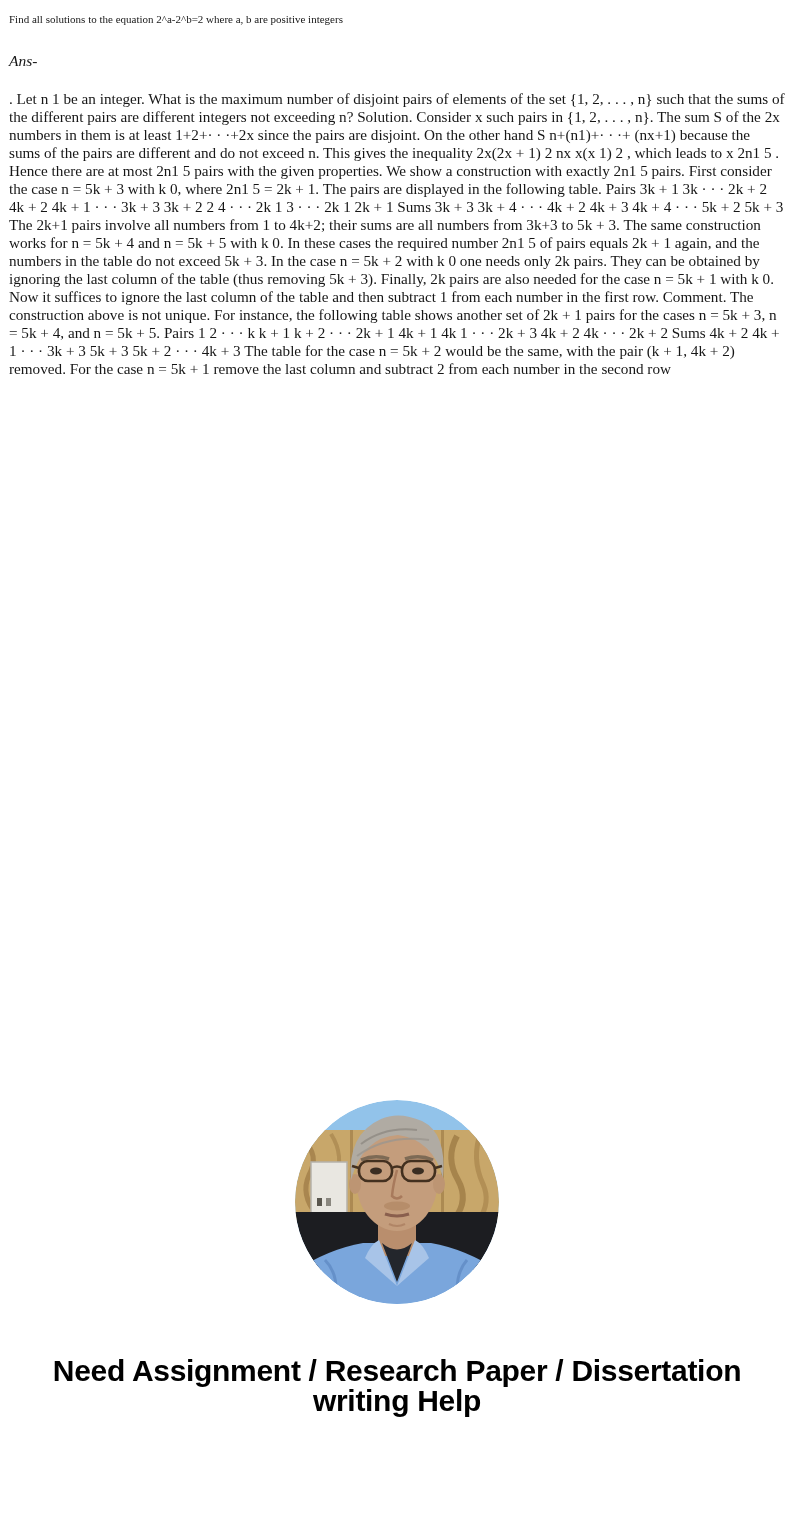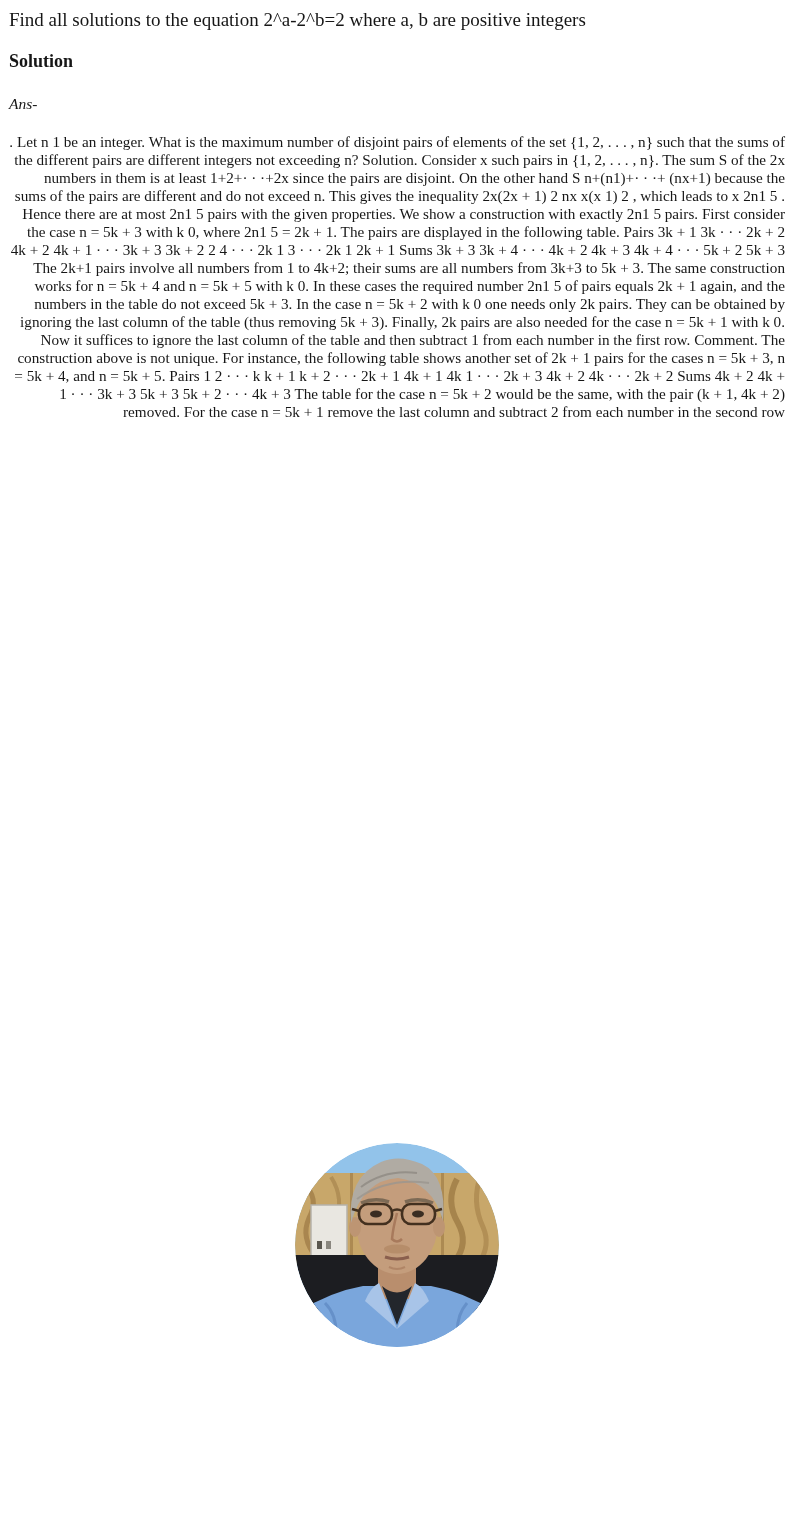--- a/index.html
+++ b/index.html
@@ -10,41 +10,41 @@
     background: #ffffff;
     font-family: "Liberation Serif", serif;
     color: #161616;
     overflow: hidden;
   }
   .doc {
     padding: 10px 9px 0 9px;
   }
   .question {
     margin: 0;
-    font-size: 19px;
+    font-size: 11px;
     line-height: 19px;
     font-weight: 400;
   }
   .solution-heading {
     margin: 22px 0 0 0;
     font-size: 18px;
     line-height: 21px;
     font-weight: 700;
   }
   .answer-label {
     margin: 22px 0 0 0;
     font-size: 15.5px;
     line-height: 19px;
     font-style: italic;
   }
   .answer-body {
     margin: 20px 0 0 0;
     font-size: 15.2px;
     line-height: 18px;
-    text-align: right;
+    text-align: left;
   }
   .avatar-section {
     margin-top: 722px;
     display: flex;
     justify-content: center;
   }
   .avatar {
     width: 204px;
     height: 204px;
     border-radius: 50%;
@@ -72,21 +72,20 @@
     letter-spacing: -0.3px;
   }
 </style>
 </head>
 <body>
 
 <div class="doc">
 
   <p class="question">Find all solutions to the equation 2^a-2^b=2 where a, b are positive integers</p>
 
-  <h3 class="solution-heading">Solution</h3>
 
   <p class="answer-label">Ans-</p>
 
   <p class="answer-body">. Let n 1 be an integer. What is the maximum number of disjoint pairs of elements of the set {1, 2, . . . , n} such that the sums of the different pairs are different integers not exceeding n? Solution. Consider x such pairs in {1, 2, . . . , n}. The sum S of the 2x numbers in them is at least 1+2+· · ·+2x since the pairs are disjoint. On the other hand S n+(n1)+· · ·+ (nx+1) because the sums of the pairs are different and do not exceed n. This gives the inequality 2x(2x + 1) 2 nx x(x 1) 2 , which leads to x 2n1 5 . Hence there are at most 2n1 5 pairs with the given properties. We show a construction with exactly 2n1 5 pairs. First consider the case n = 5k + 3 with k 0, where 2n1 5 = 2k + 1. The pairs are displayed in the following table. Pairs 3k + 1 3k · · · 2k + 2 4k + 2 4k + 1 · · · 3k + 3 3k + 2 2 4 · · · 2k 1 3 · · · 2k 1 2k + 1 Sums 3k + 3 3k + 4 · · · 4k + 2 4k + 3 4k + 4 · · · 5k + 2 5k + 3 The 2k+1 pairs involve all numbers from 1 to 4k+2; their sums are all numbers from 3k+3 to 5k + 3. The same construction works for n = 5k + 4 and n = 5k + 5 with k 0. In these cases the required number 2n1 5 of pairs equals 2k + 1 again, and the numbers in the table do not exceed 5k + 3. In the case n = 5k + 2 with k 0 one needs only 2k pairs. They can be obtained by ignoring the last column of the table (thus removing 5k + 3). Finally, 2k pairs are also needed for the case n = 5k + 1 with k 0. Now it suffices to ignore the last column of the table and then subtract 1 from each number in the first row. Comment. The construction above is not unique. For instance, the following table shows another set of 2k + 1 pairs for the cases n = 5k + 3, n = 5k + 4, and n = 5k + 5. Pairs 1 2 · · · k k + 1 k + 2 · · · 2k + 1 4k + 1 4k 1 · · · 2k + 3 4k + 2 4k · · · 2k + 2 Sums 4k + 2 4k + 1 · · · 3k + 3 5k + 3 5k + 2 · · · 4k + 3 The table for the case n = 5k + 2 would be the same, with the pair (k + 1, 4k + 2) removed. For the case n = 5k + 1 remove the last column and subtract 2 from each number in the second row</p>
 
   <div class="avatar-section">
     <svg class="avatar" viewBox="0 0 204 204" role="img" aria-label="profile photo">
       <defs>
         <clipPath id="avclip">
             <circle cx="102" cy="102" r="102"></circle>
@@ -145,15 +144,16 @@
           <rect x="107" y="61" width="33" height="20" rx="9"></rect>
           <path d="M 97 68 Q 102 65 107 68"></path>
           <path d="M 64 68 L 57 66"></path>
           <path d="M 140 68 L 147 66"></path>
         </g>
       </g>
     </svg>
   </div>
 
   <div class="footer">
+    <p class="footer-help">Need Assignment / Research Paper / Dissertation writing Help</p>
   </div>
 
 </div>
 
 </body></html>

